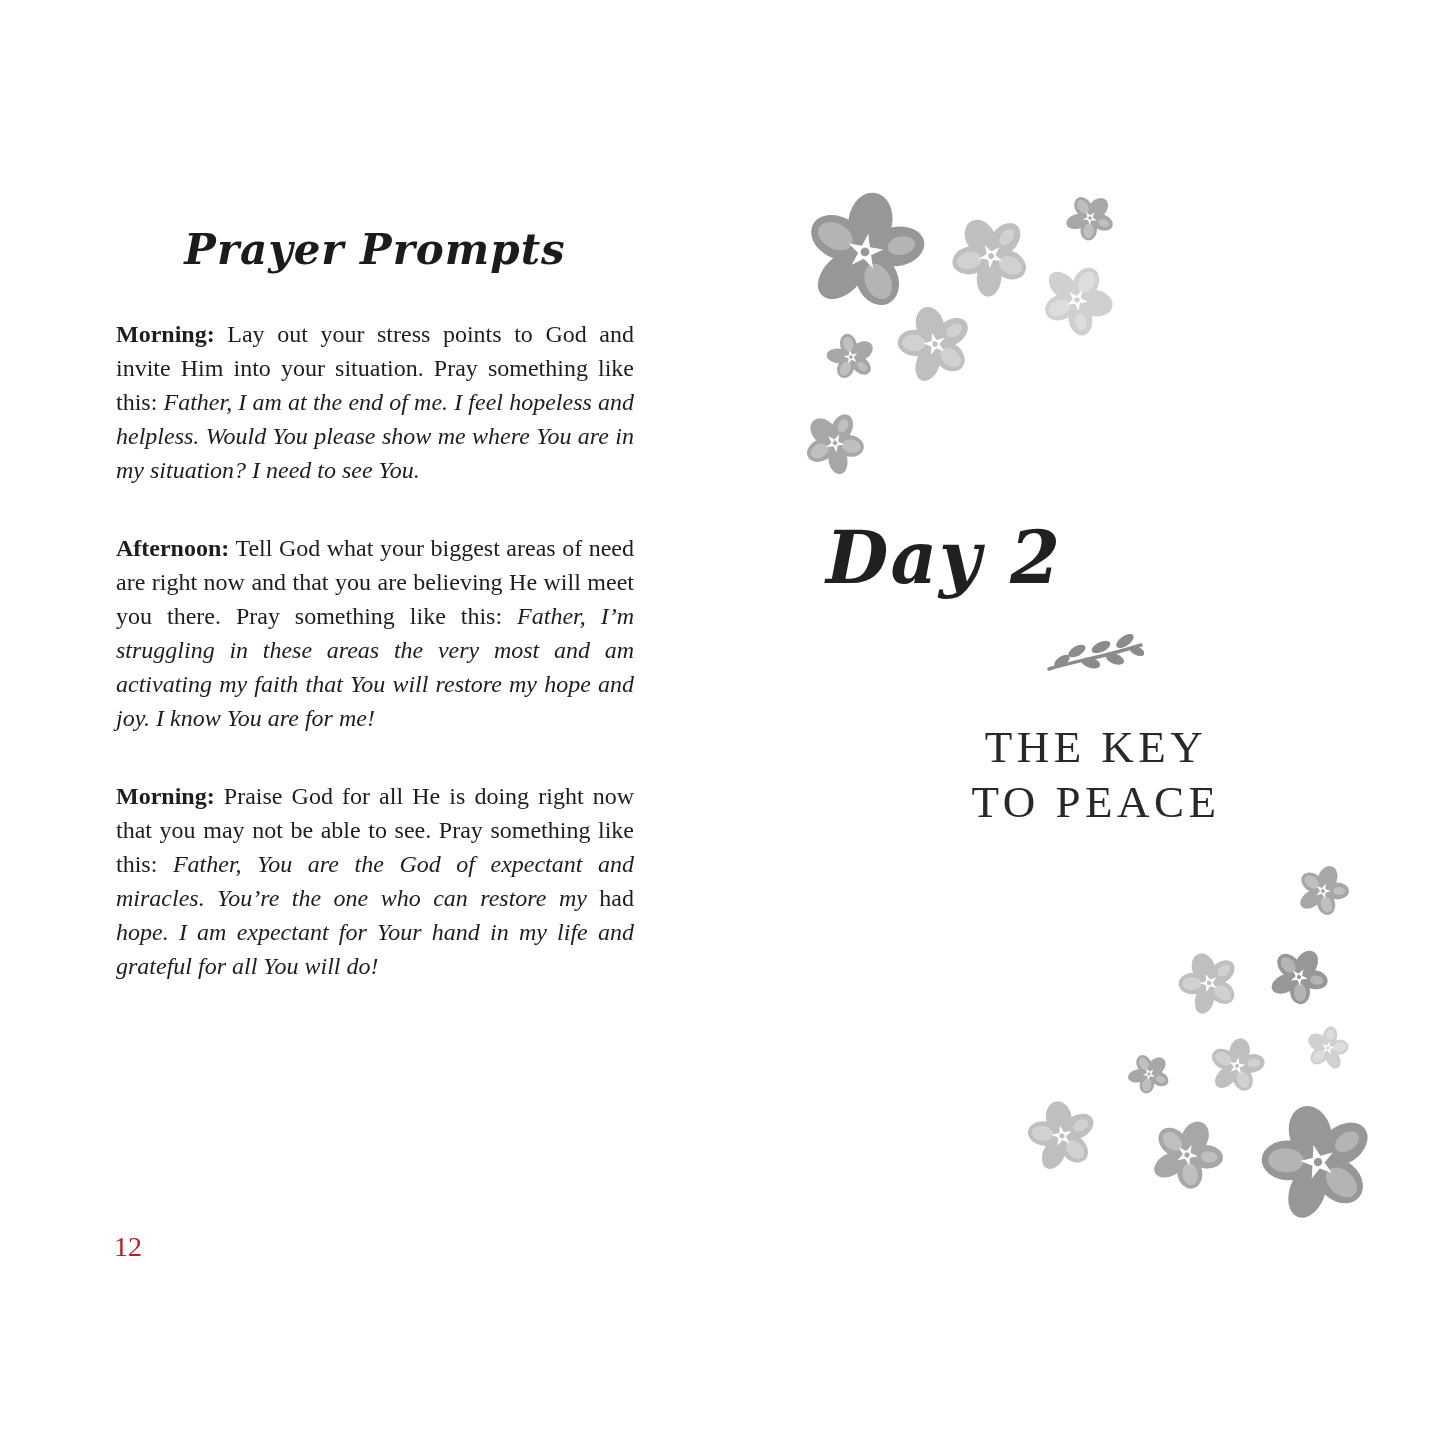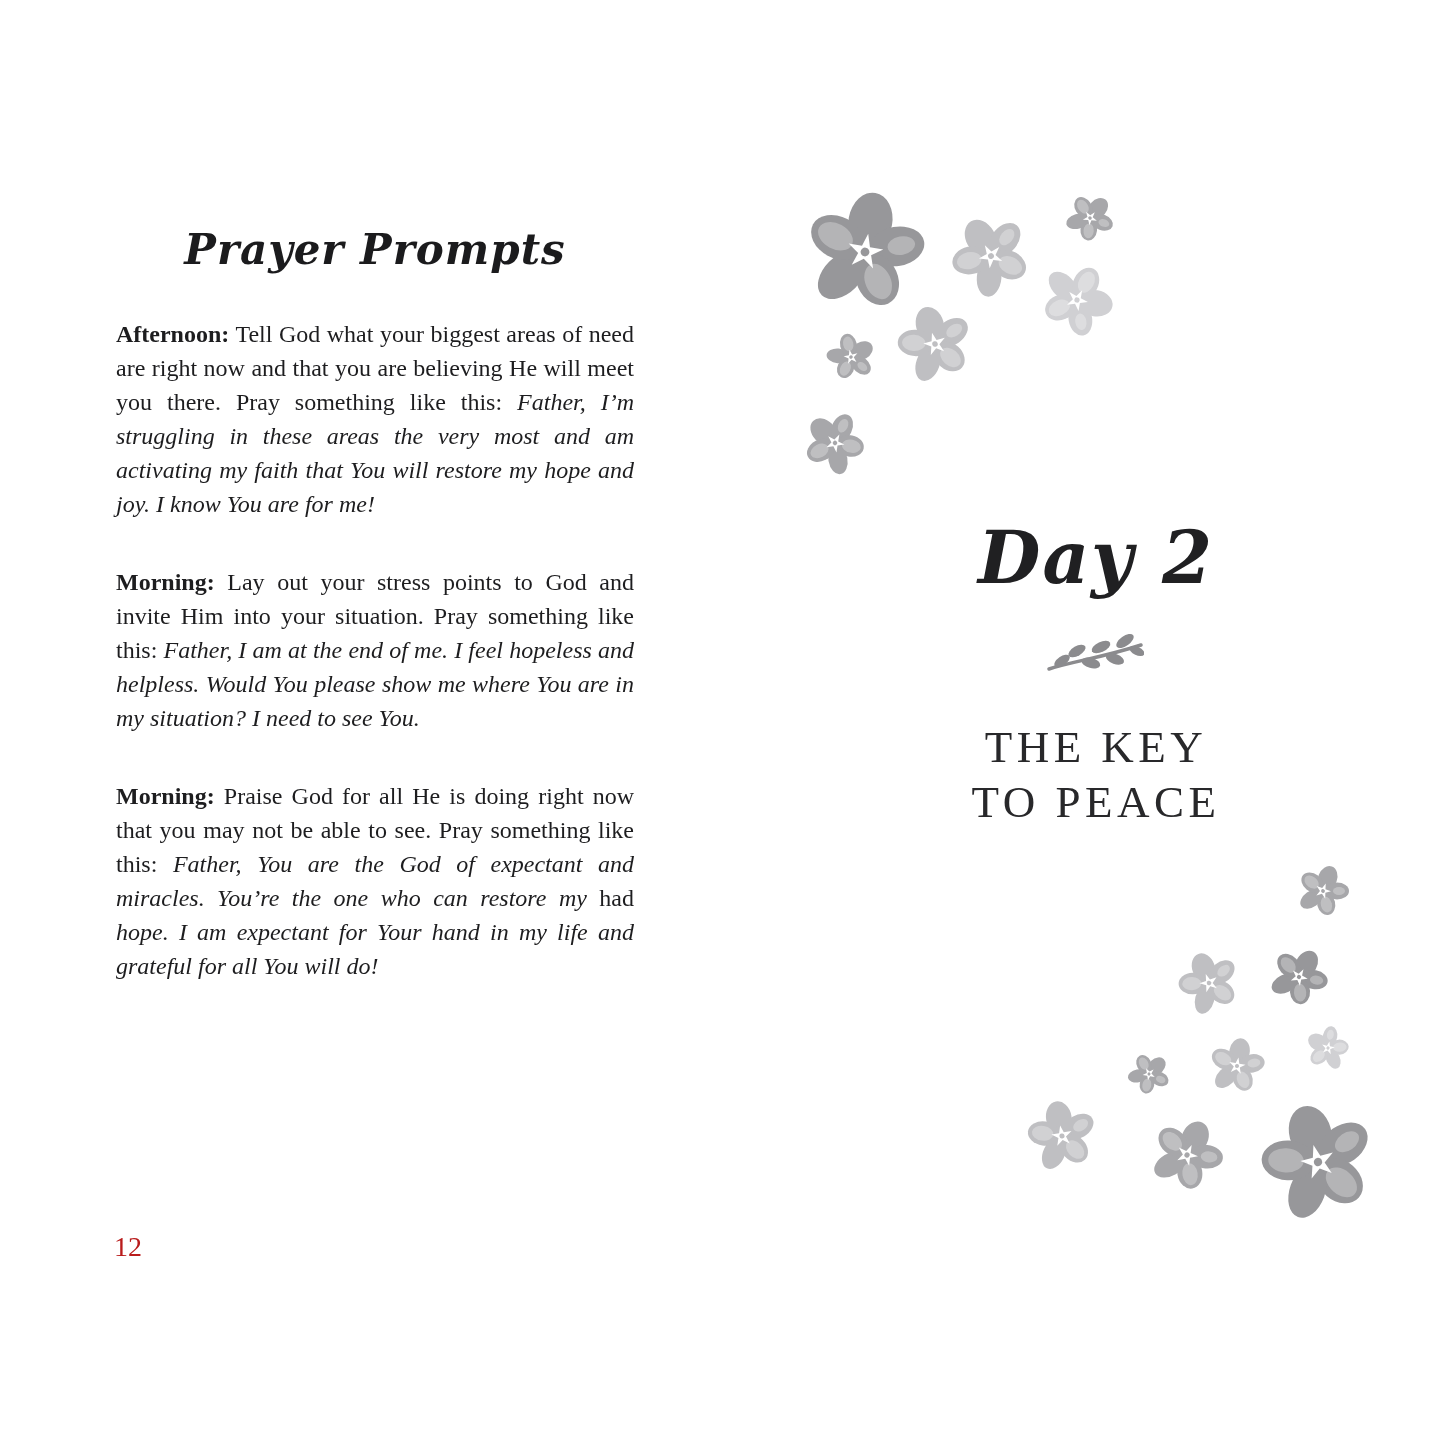--- a/index.html
+++ b/index.html
@@ -36,22 +36,21 @@
   .prompt-sections strong { font-weight: 700; }
   .prompt-sections em { font-style: italic; }
   .page-number {
     position: absolute; left: 90px; top: 1233px;
     font-size: 28px; line-height: 1;
     color: #b91c1c;
   }
 
   
   .day-label {
-    position: absolute; left: 856px; top: 518px; width: 480px;
-    text-align: center;
+    position: absolute; left: 826px; top: 518px; width: 480px;
     font-family: "DejaVu Serif", serif;
     font-style: italic; font-weight: 700;
     font-size: 72px; line-height: 1.1;
     letter-spacing: 2px;
     color: #202022;
     white-space: nowrap;
   }
   .branch-wrap {
     position: absolute; left: 1046px; top: 632px; width: 98px; height: 48px;
   }
@@ -107,22 +106,22 @@
       <use href="#flower-shape" xlink:href="#flower-shape" transform="translate(1237 1066) rotate(10) scale(0.538)" color="#bfbfc2"></use>
       <use href="#flower-shape" xlink:href="#flower-shape" transform="translate(1149 1074) rotate(45) scale(0.404)" color="#a7a7aa"></use>
       <use href="#flower-shape" xlink:href="#flower-shape" transform="translate(1062 1136) rotate(-10) scale(0.673)" color="#bfbfc2"></use>
       <use href="#flower-shape" xlink:href="#flower-shape" transform="translate(1187 1155) rotate(25) scale(0.692)" color="#a7a7aa"></use>
       <use href="#flower-shape" xlink:href="#flower-shape" transform="translate(1318 1162) rotate(-15) scale(1.106)" color="#97979a"></use>
     </svg>
 
   <div class="page page-left">
     <div class="script-title">Prayer Prompts</div>
     <div class="prompt-sections" id="prayer-sections">
+        <p><strong>Morning:</strong><span> Lay out your stress points to God and invite Him into your situation. Pray something like this: </span><em>Father, I am at the end of me. I feel hopeless and helpless. Would You please show me where You are in my situation? I need to see You.</em></p>
         <p><strong>Afternoon:</strong><span> Tell God what your biggest areas of need are right now and that you are believing He will meet you there. Pray something like this: </span><em>Father, I’m struggling in these areas the very most and am activating my faith that You will restore my hope and joy. I know You are for me!</em></p>
-        <p><strong>Morning:</strong><span> Lay out your stress points to God and invite Him into your situation. Pray something like this: </span><em>Father, I am at the end of me. I feel hopeless and helpless. Would You please show me where You are in my situation? I need to see You.</em></p>
         <p><strong>Morning:</strong><span> Praise God for all He is doing right now that you may not be able to see. Pray something like this: </span><em>Father, You are the God of expectant and miracles. You’re the one who can restore my</em><span> had </span><em>hope. I am expectant for Your hand in my life and grateful for all You will do!</em></p>
       </div>
     <div class="page-number">12</div>
   </div>
 
   <div class="page page-right"></div>
 
   <div class="day-label">Day 2</div>
 
   <div class="branch-wrap">

